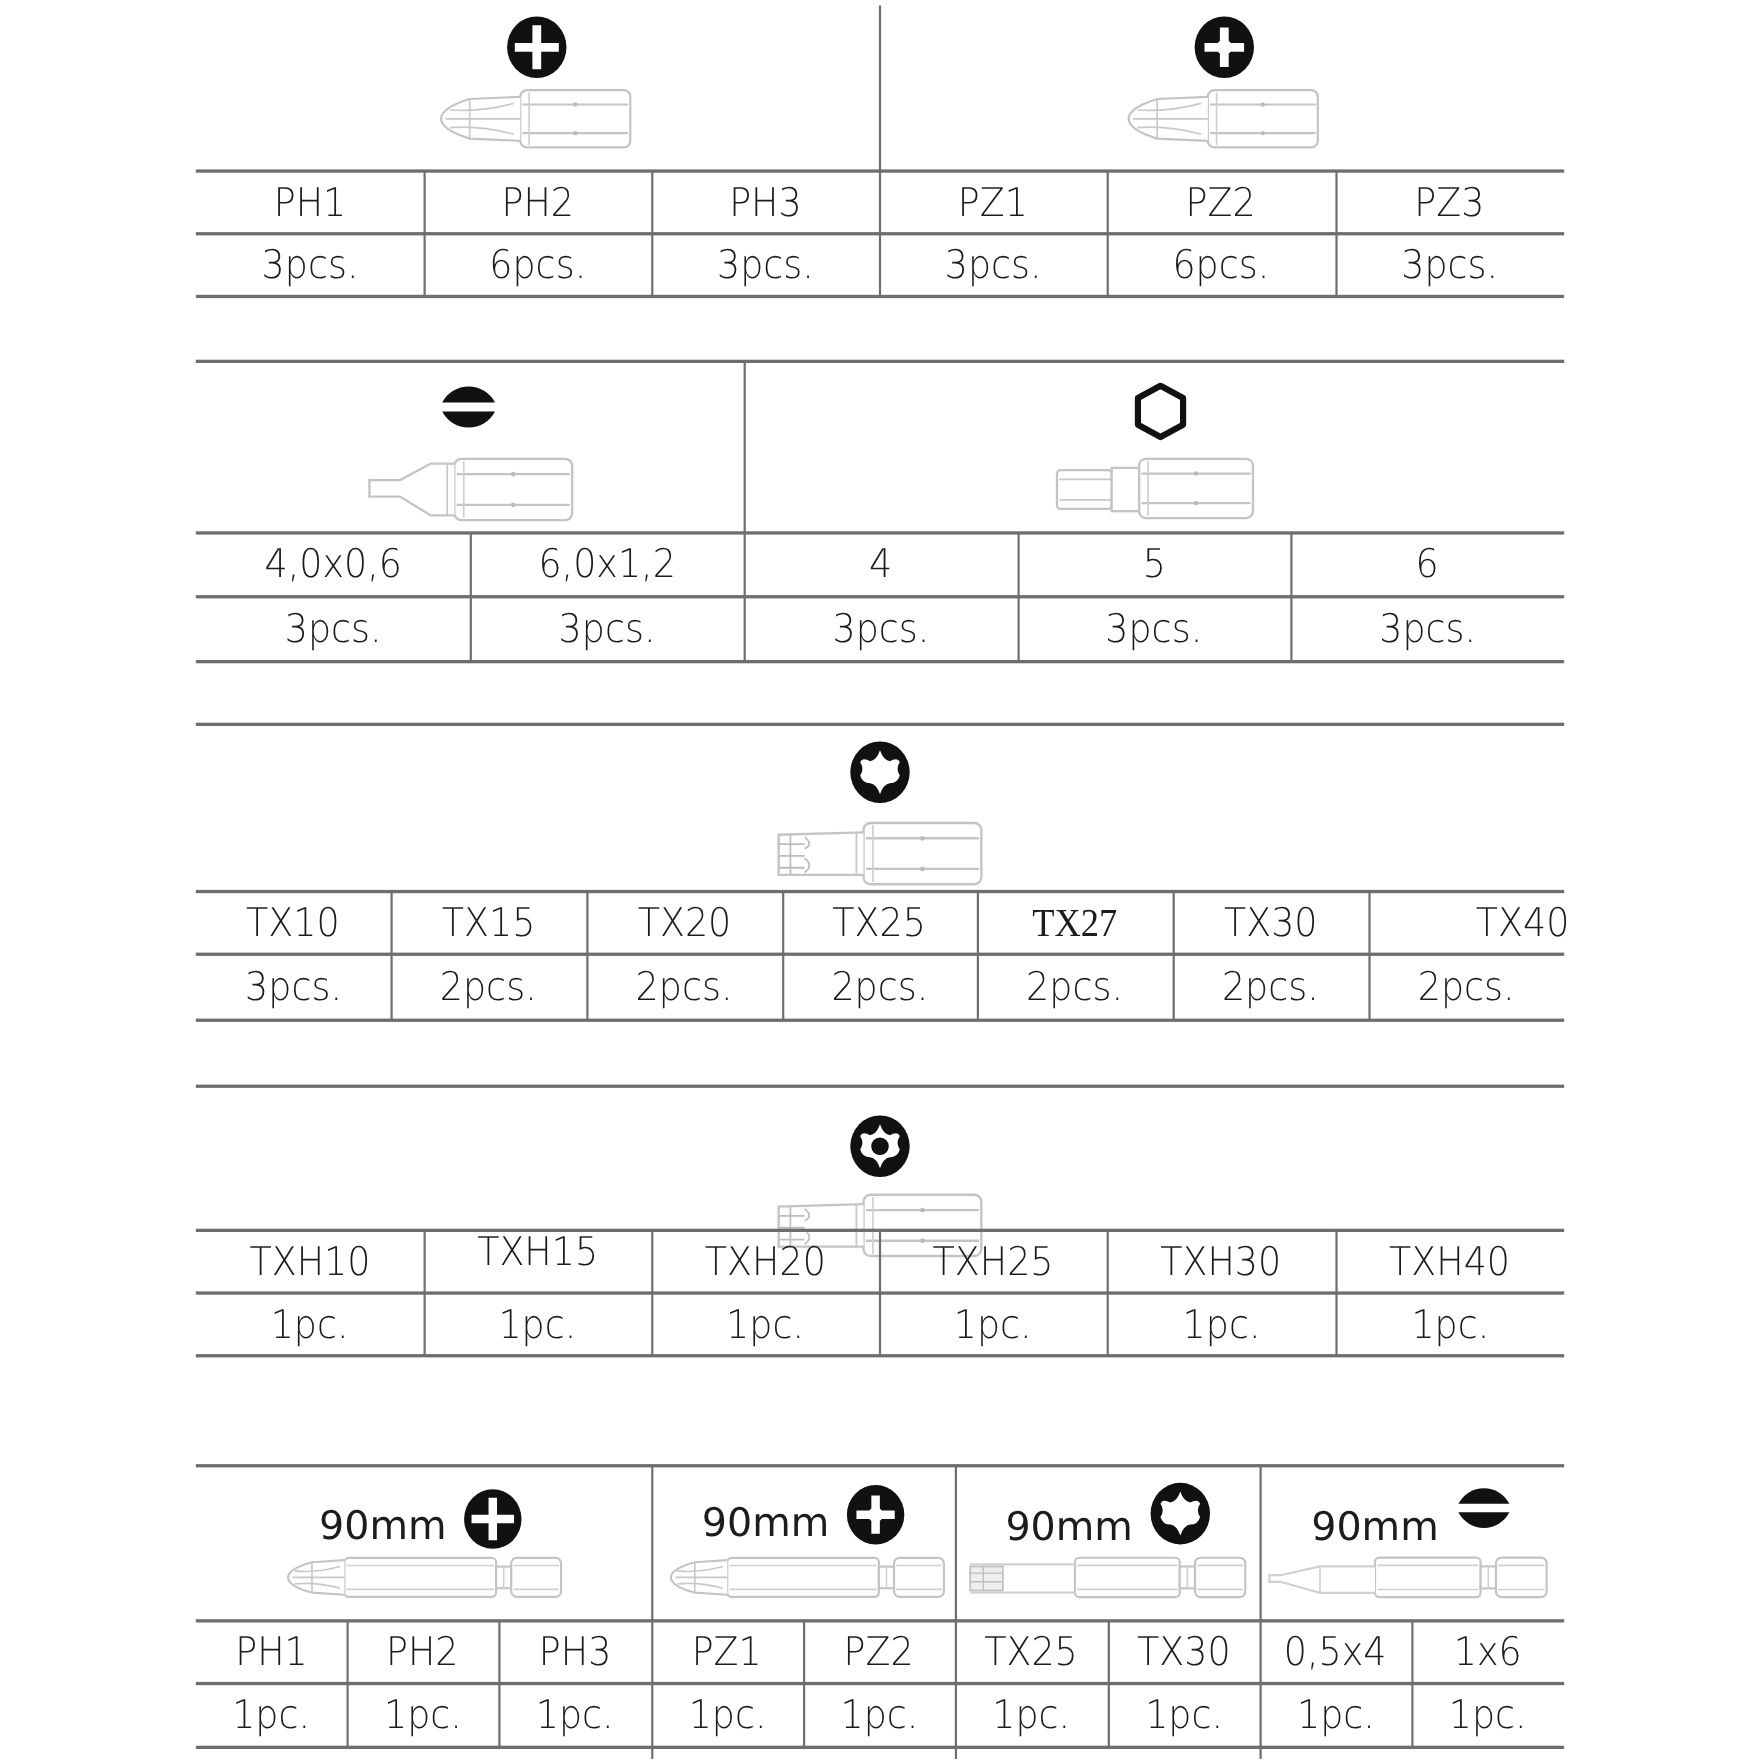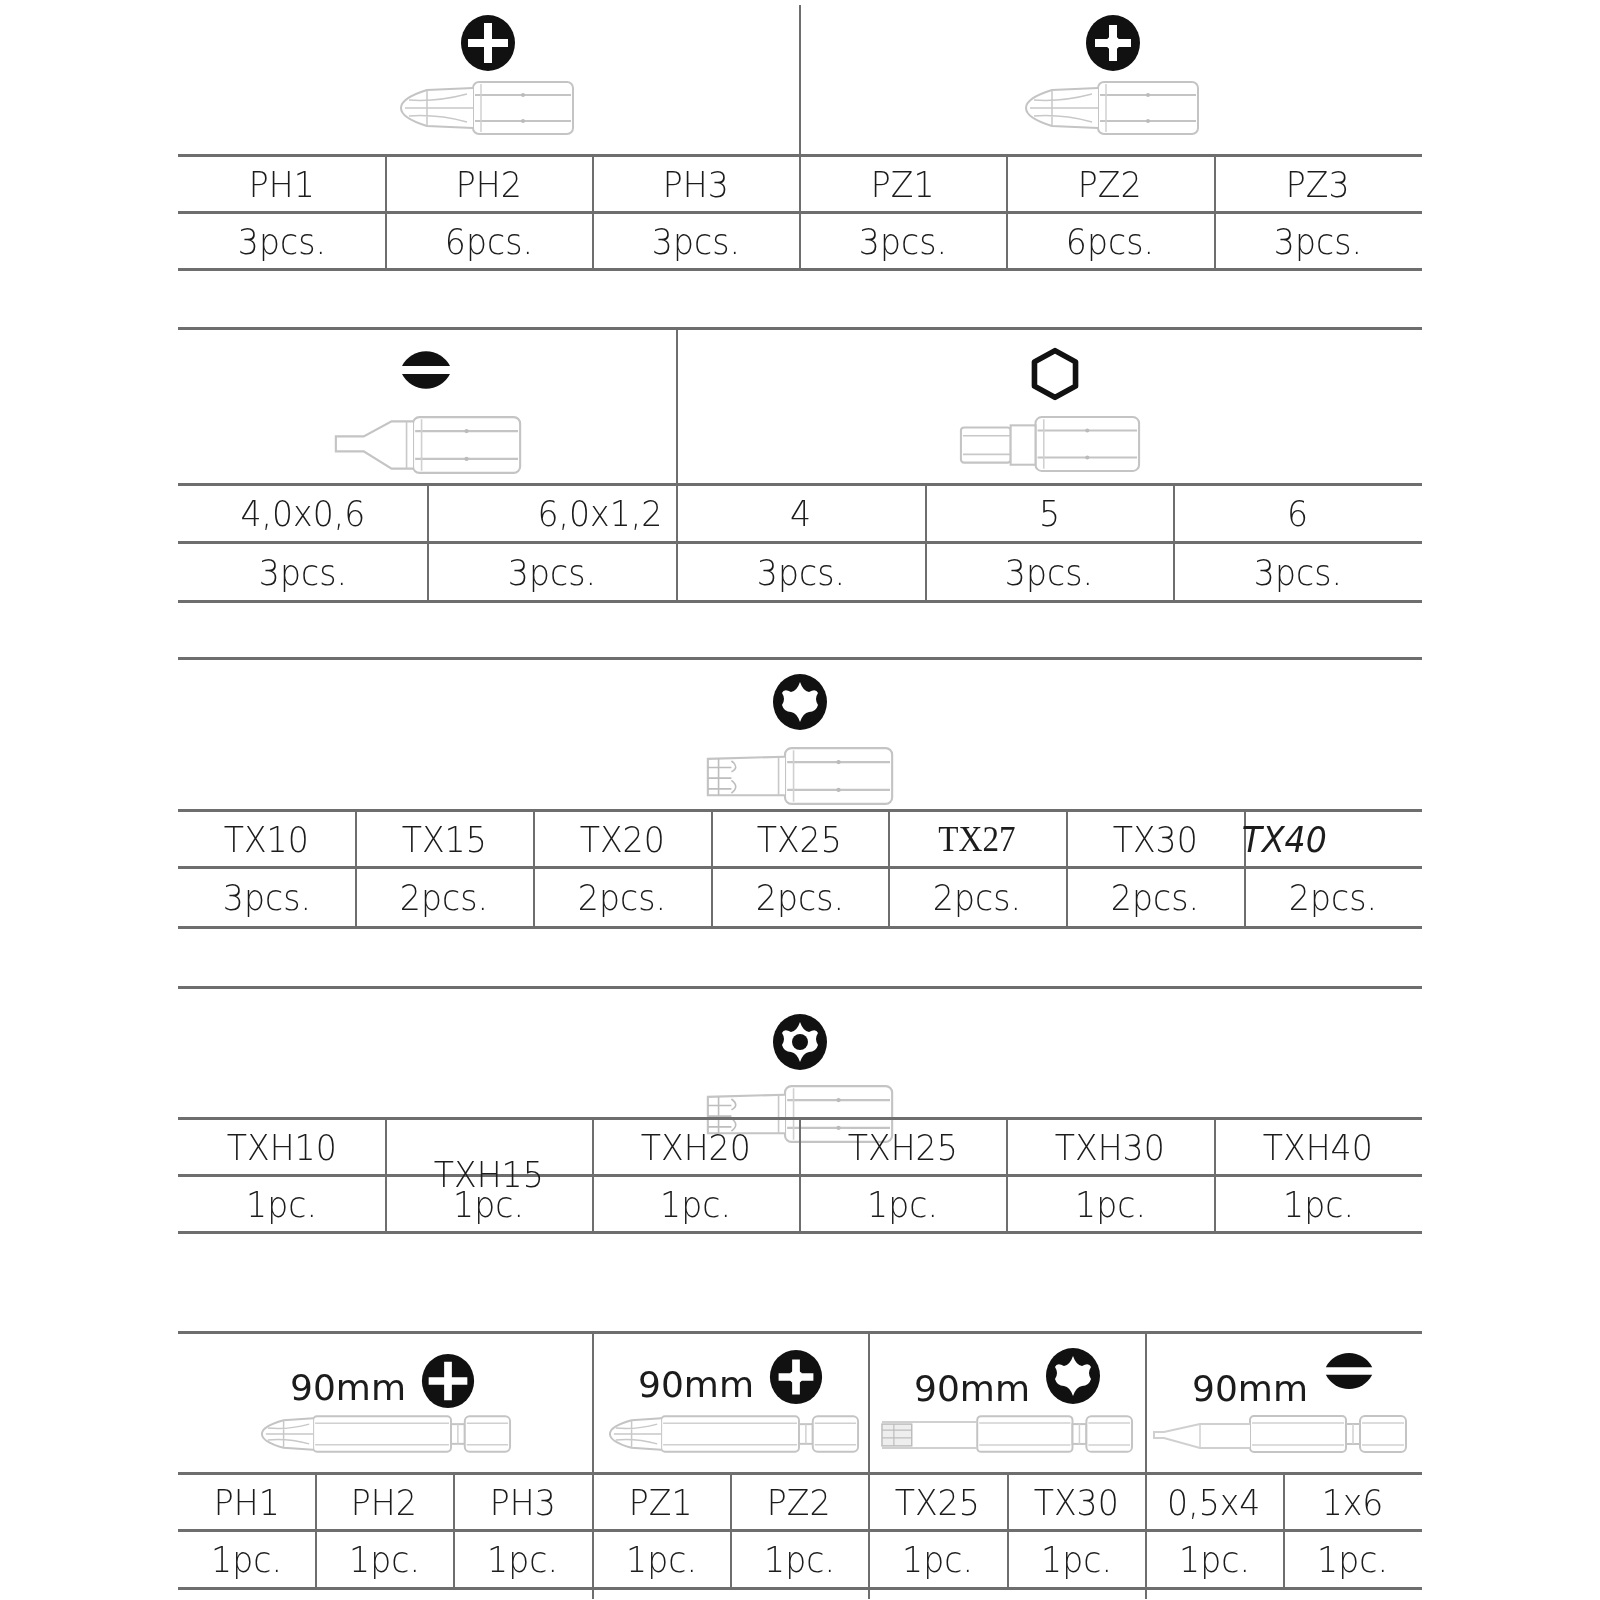--- a/index.html
+++ b/index.html
@@ -202,21 +202,21 @@
   <div class="hline" style="left:178px; width:1244px; top:483px;"></div>
   <div class="hline" style="left:178px; width:1244px; top:541px;"></div>
   <div class="hline" style="left:178px; width:1244px; top:600px;"></div>
   <div class="vline" style="left:427px; top:485px; height:116px;"></div>
   <div class="vline" style="left:925px; top:485px; height:116px;"></div>
   <div class="vline" style="left:1173px; top:485px; height:116px;"></div>
 
   <div class="cell" style="left:178px; top:486px; width:249px; height:55px;">
       <span>4,0x0,6</span>
     </div>
-  <div class="cell" style="left:427px; top:486px; width:249px; height:55px;padding-left:48px;">
+  <div class="cell" style="left:427px; top:486px; width:249px; height:55px;">
       <span>6,0x1,2</span>
     </div>
   <div class="cell" style="left:676px; top:486px; width:249px; height:55px;">
       <span>4</span>
     </div>
   <div class="cell" style="left:925px; top:486px; width:248px; height:55px;">
       <span>5</span>
     </div>
   <div class="cell" style="left:1173px; top:486px; width:249px; height:55px;">
       <span>6</span>
@@ -269,21 +269,21 @@
     </div>
   <div class="cell" style="left:711px; top:812px; width:177px; height:54px;">
       <span>TX25</span>
     </div>
   <div class="cell" style="left:888px; top:812px; width:178px; height:54px;font-family:Liberation Serif, serif;">
       <span>TX27</span>
     </div>
   <div class="cell" style="left:1066px; top:812px; width:178px; height:54px;">
       <span>TX30</span>
     </div>
-  <div class="cell" style="left:1195px; top:812px; width:178px; height:54px;font-style:italic;">
+  <div class="cell" style="left:1295px; top:812px; width:178px; height:54px;">
       <span>TX40</span>
     </div>
 
   <div class="cell" style="left:178px; top:869px; width:177px; height:57px;">
       <span>3pcs.</span>
     </div>
   <div class="cell" style="left:355px; top:869px; width:178px; height:57px;">
       <span>2pcs.</span>
     </div>
   <div class="cell" style="left:533px; top:869px; width:178px; height:57px;">
@@ -317,21 +317,21 @@
   <div class="hline" style="left:178px; width:1244px; top:1231px;"></div>
   <div class="vline" style="left:385px; top:1119px; height:114px;"></div>
   <div class="vline" style="left:592px; top:1119px; height:114px;"></div>
   <div class="vline" style="left:799px; top:1119px; height:114px;"></div>
   <div class="vline" style="left:1006px; top:1119px; height:114px;"></div>
   <div class="vline" style="left:1214px; top:1119px; height:114px;"></div>
 
   <div class="cell" style="left:178px; top:1120px; width:207px; height:54px;">
       <span>TXH10</span>
     </div>
-  <div class="cell" style="left:385px; top:1120px; width:207px; height:36px;margin-top:36px;">
+  <div class="cell" style="left:385px; top:1120px; width:207px; height:36px;">
       <span>TXH15</span>
     </div>
   <div class="cell" style="left:592px; top:1120px; width:207px; height:54px;">
       <span>TXH20</span>
     </div>
   <div class="cell" style="left:799px; top:1120px; width:207px; height:54px;">
       <span>TXH25</span>
     </div>
   <div class="cell" style="left:1006px; top:1120px; width:208px; height:54px;">
       <span>TXH30</span>

